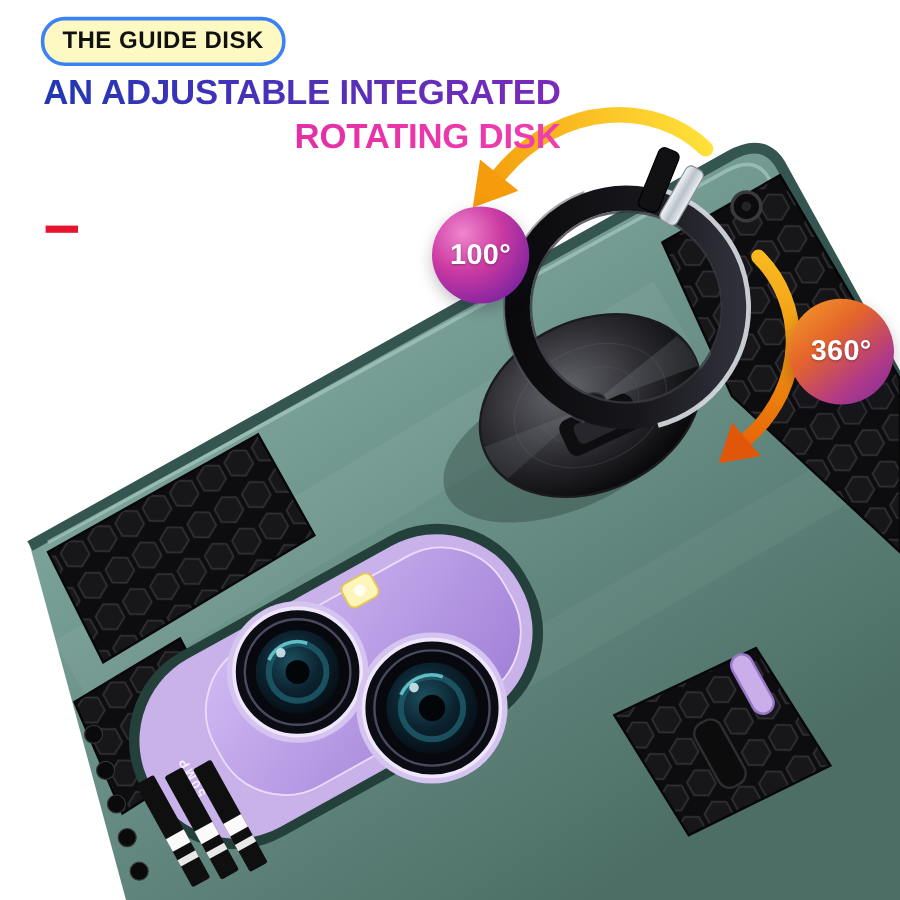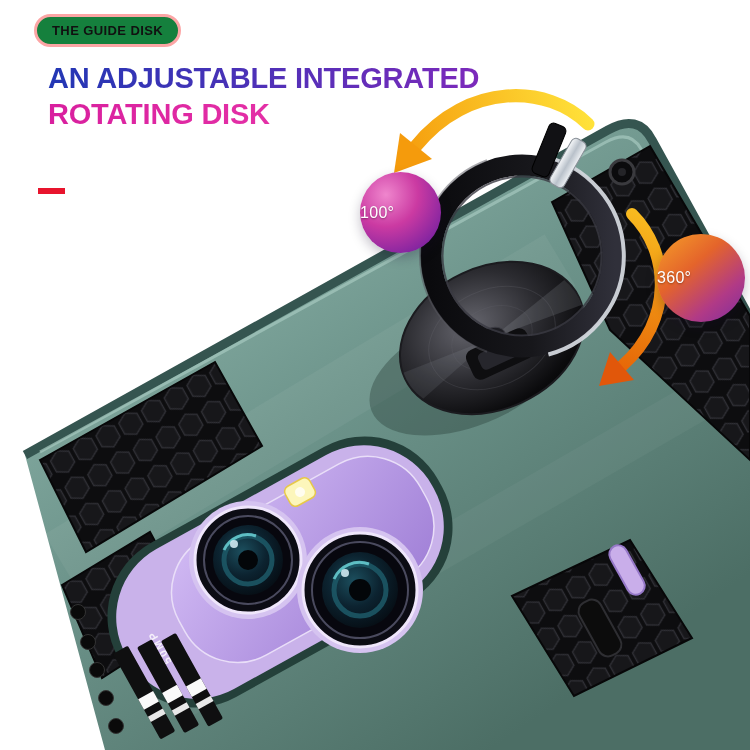--- a/index.html
+++ b/index.html
@@ -2,42 +2,42 @@
 <html style="--headline-blue: #2237b4; --headline-mid: #7c2abb; --headline-magenta: #d81f9e; --accent-red: #e8142d; --badge100-from: #cb3aa2; --badge100-to: #711fa0; --badge360-from: #f6a028; --badge360-to: #7d2da0; --case-green: #6f958c; --phone-purple: #b493e0; --arrow-yellow: #ffd21f; --arrow-orange: #e8660a;"><head>
 <meta charset="utf-8">
 <style>
   html,body{margin:0;padding:0;background:#ffffff;}
   body{font-family:"Liberation Sans","DejaVu Sans",sans-serif;}
   .stage{position:relative;width:750px;height:750px;background:#ffffff;overflow:hidden;}
   .stage svg{position:absolute;left:0;top:0;}
 
   .guide-pill{
     position:absolute;left:34px;top:14px;
-    border:3px solid #fca5a5;border-radius:20px;background:#15803d;
-    padding:6px 15px;font-size:13px;font-weight:700;color:#111;letter-spacing:.4px;
+    border:3px solid #3b82f6;border-radius:20px;background:#fef9c3;
+    padding:6px 15px;font-size:20px;font-weight:700;color:#111;letter-spacing:.4px;
     white-space:nowrap;
   }
 
-  .headline{position:absolute;left:48px;top:60px;margin:0;font-size:29px;line-height:36px;
-    font-weight:800;letter-spacing:-.2px;}
+  .headline{position:absolute;left:36px;top:60px;margin:0;font-size:29px;line-height:36px;
+    font-weight:800;letter-spacing:-.2px;text-align:right;}
   .hl-line{display:block;background:linear-gradient(90deg,var(--g1),var(--g2));
     -webkit-background-clip:text;background-clip:text;color:transparent;}
   .hl-1{--g1:var(--headline-blue,#2237b4);--g2:var(--headline-mid,#6c2bbd);}
   .hl-2{--g1:var(--headline-mid,#7c2abb);--g2:var(--headline-magenta,#d01f9e);}
   .hl-3{--g1:var(--headline-magenta,#dc1f9e);--g2:#ef3fae;}
 
   .red-dash{position:absolute;left:38px;top:188px;width:27px;height:6px;
     background:var(--accent-red,#e8142d);}
 
-  .deg-badge{position:absolute;border-radius:50%;display:flex;align-items:center;
-    color:#fff;font-weight:400;font-size:16px;letter-spacing:.3px;
+  .deg-badge{position:absolute;border-radius:50%;display:flex;align-items:center;justify-content:center;
+    color:#fff;font-weight:700;font-size:24px;letter-spacing:.3px;
     text-shadow:0 1px 2px rgba(0,0,0,.35);box-shadow:0 5px 12px rgba(25,10,45,.25);}
   #badge100{left:360px;top:172px;width:81px;height:81px;
     background:radial-gradient(circle at 32% 28%,#ef86cd 0%,var(--badge100-from,#cb3aa2) 40%,var(--badge100-to,#711fa0) 88%);}
-  #badge360{left:657px;top:234px;width:88px;height:88px;
+  #badge360{left:657px;top:249px;width:88px;height:88px;
     background:linear-gradient(140deg,var(--badge360-from,#f6a028) 0%,#e4642b 38%,#b13a86 72%,var(--badge360-to,#7d2da0) 100%);}
 </style>
 </head>
 <body>
 
 <div class="stage">
 
   <svg width="750" height="750" viewBox="0 0 750 750">
     <defs>
       <linearGradient id="caseGrad" gradientUnits="userSpaceOnUse" x1="140" y1="170" x2="520" y2="730">

